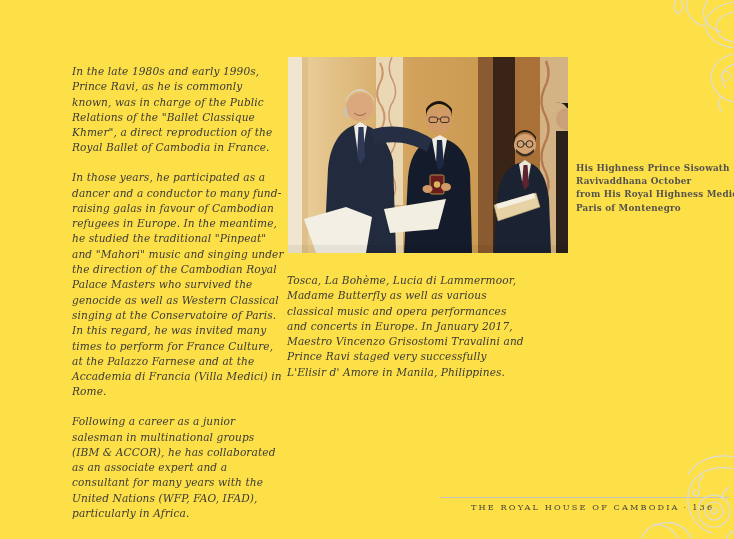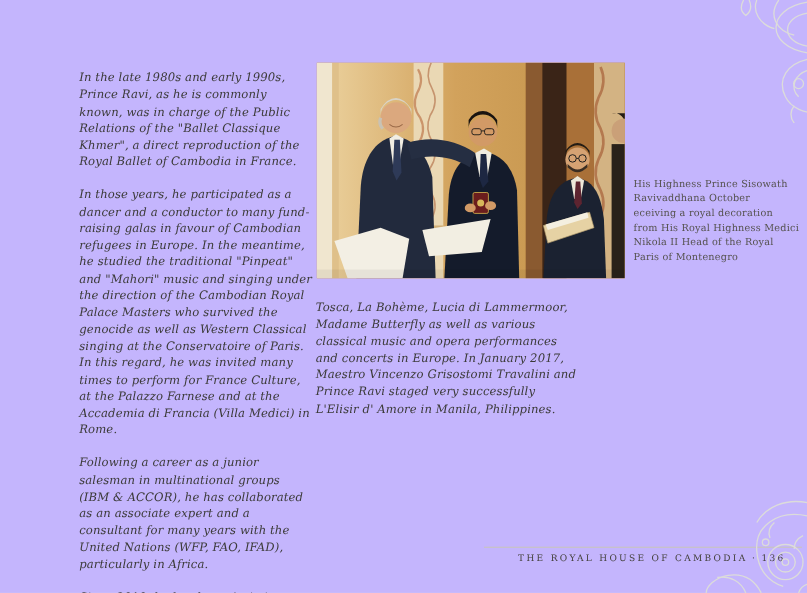--- a/index.html
+++ b/index.html
@@ -1,19 +1,19 @@
 <!DOCTYPE html>
 <html><head>
 <meta charset="utf-8">
 <style>
   html,body{margin:0;padding:0;background:#e8e8e8;}
   .page{
     position:relative;
     width:734px;height:539px;
-    background:#c4b5fd;
+    background:#fde047;
     overflow:hidden;
     font-family:"DejaVu Serif", serif;
   }
   .text-col{
     position:absolute;
     color:#3b3a38;
     font-style:italic;
     font-size:10.6px;
     line-height:15.3px;
     letter-spacing:0.1px;
@@ -22,21 +22,21 @@
   .left-col{left:72px;top:64px;width:213px;}
   .mid-col{left:287px;top:273px;width:237px;}
   .photo-frame{
     position:absolute;left:288px;top:57px;width:280px;height:196px;
     background:#d2a25c;
   }
   .photo-frame svg{display:block;}
   .caption{
     position:absolute;left:576px;top:162px;width:150px;
     font-size:8.8px;line-height:13.2px;color:#55524f;
-    font-style:normal;letter-spacing:0.2px;
+    font-style:normal;letter-spacing:0.2px;font-weight:bold;
   }
   .caption div{white-space:nowrap;}
   .footer-rule{
     position:absolute;left:440px;top:497px;width:289px;height:1px;
     background:#c7c4bf;
   }
   .footer{
     position:absolute;left:471px;top:502px;
     font-size:8.2px;letter-spacing:2.1px;color:#45423e;
     font-style:normal;white-space:nowrap;
@@ -150,23 +150,21 @@
         <ellipse cx="158" cy="130" rx="5" ry="4" fill="#d29a66"></ellipse>
       </g>
 
       <rect x="0" y="188" width="280" height="8" fill="#000000" opacity="0.05"></rect>
     </svg>
   </div>
 
   <div class="caption">
       <div>His Highness Prince Sisowath</div>
       <div>Ravivaddhana October</div>
-      <div>eceiving a royal decoration</div>
       <div>from His Royal Highness Medici</div>
-      <div>Nikola II Head of the Royal</div>
       <div>Paris of Montenegro</div>
     </div>
 
   <div class="text-col mid-col">
       <p>Tosca, La Bohème, Lucia di Lammermoor, Madame Butterfly as well as various classical music and opera performances and concerts in Europe. In January 2017, Maestro Vincenzo Grisostomi Travalini and Prince Ravi staged very successfully L'Elisir d' Amore in Manila, Philippines.</p>
     </div>
 
   <div class="footer-rule"></div>
   <div class="footer">
     <span>THE ROYAL HOUSE OF CAMBODIA</span><span class="sep">·</span><span>136</span>

